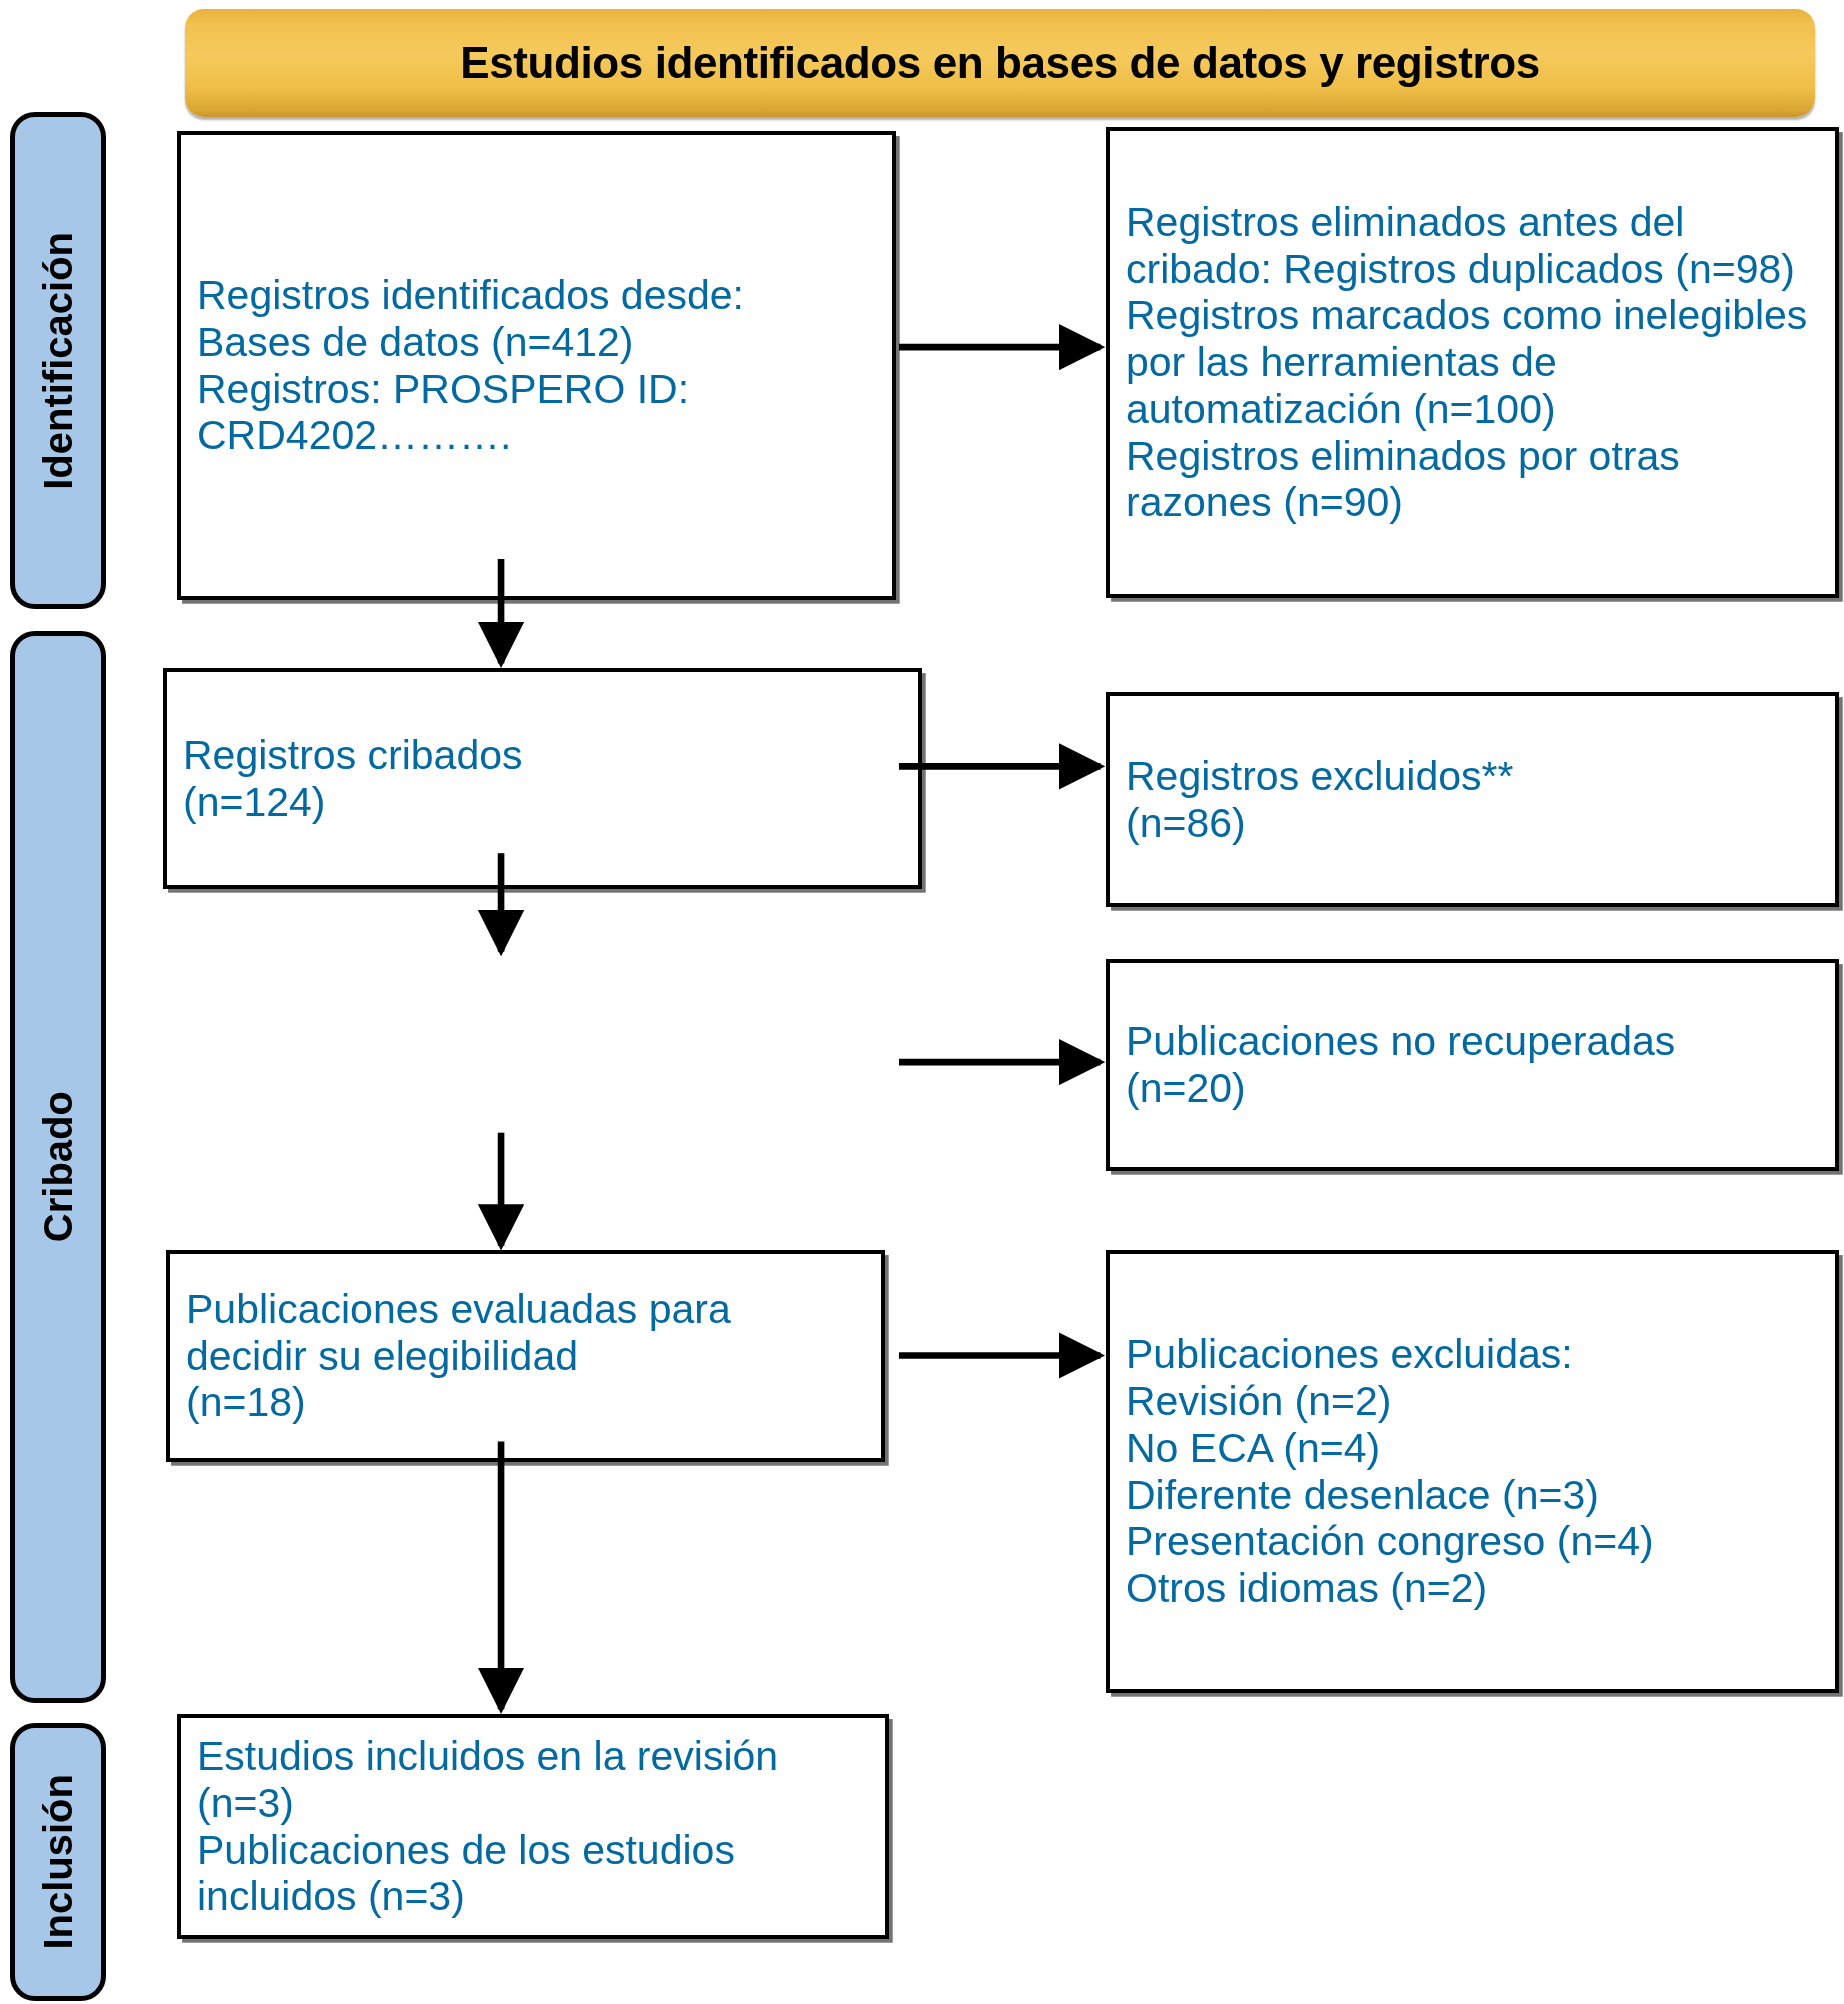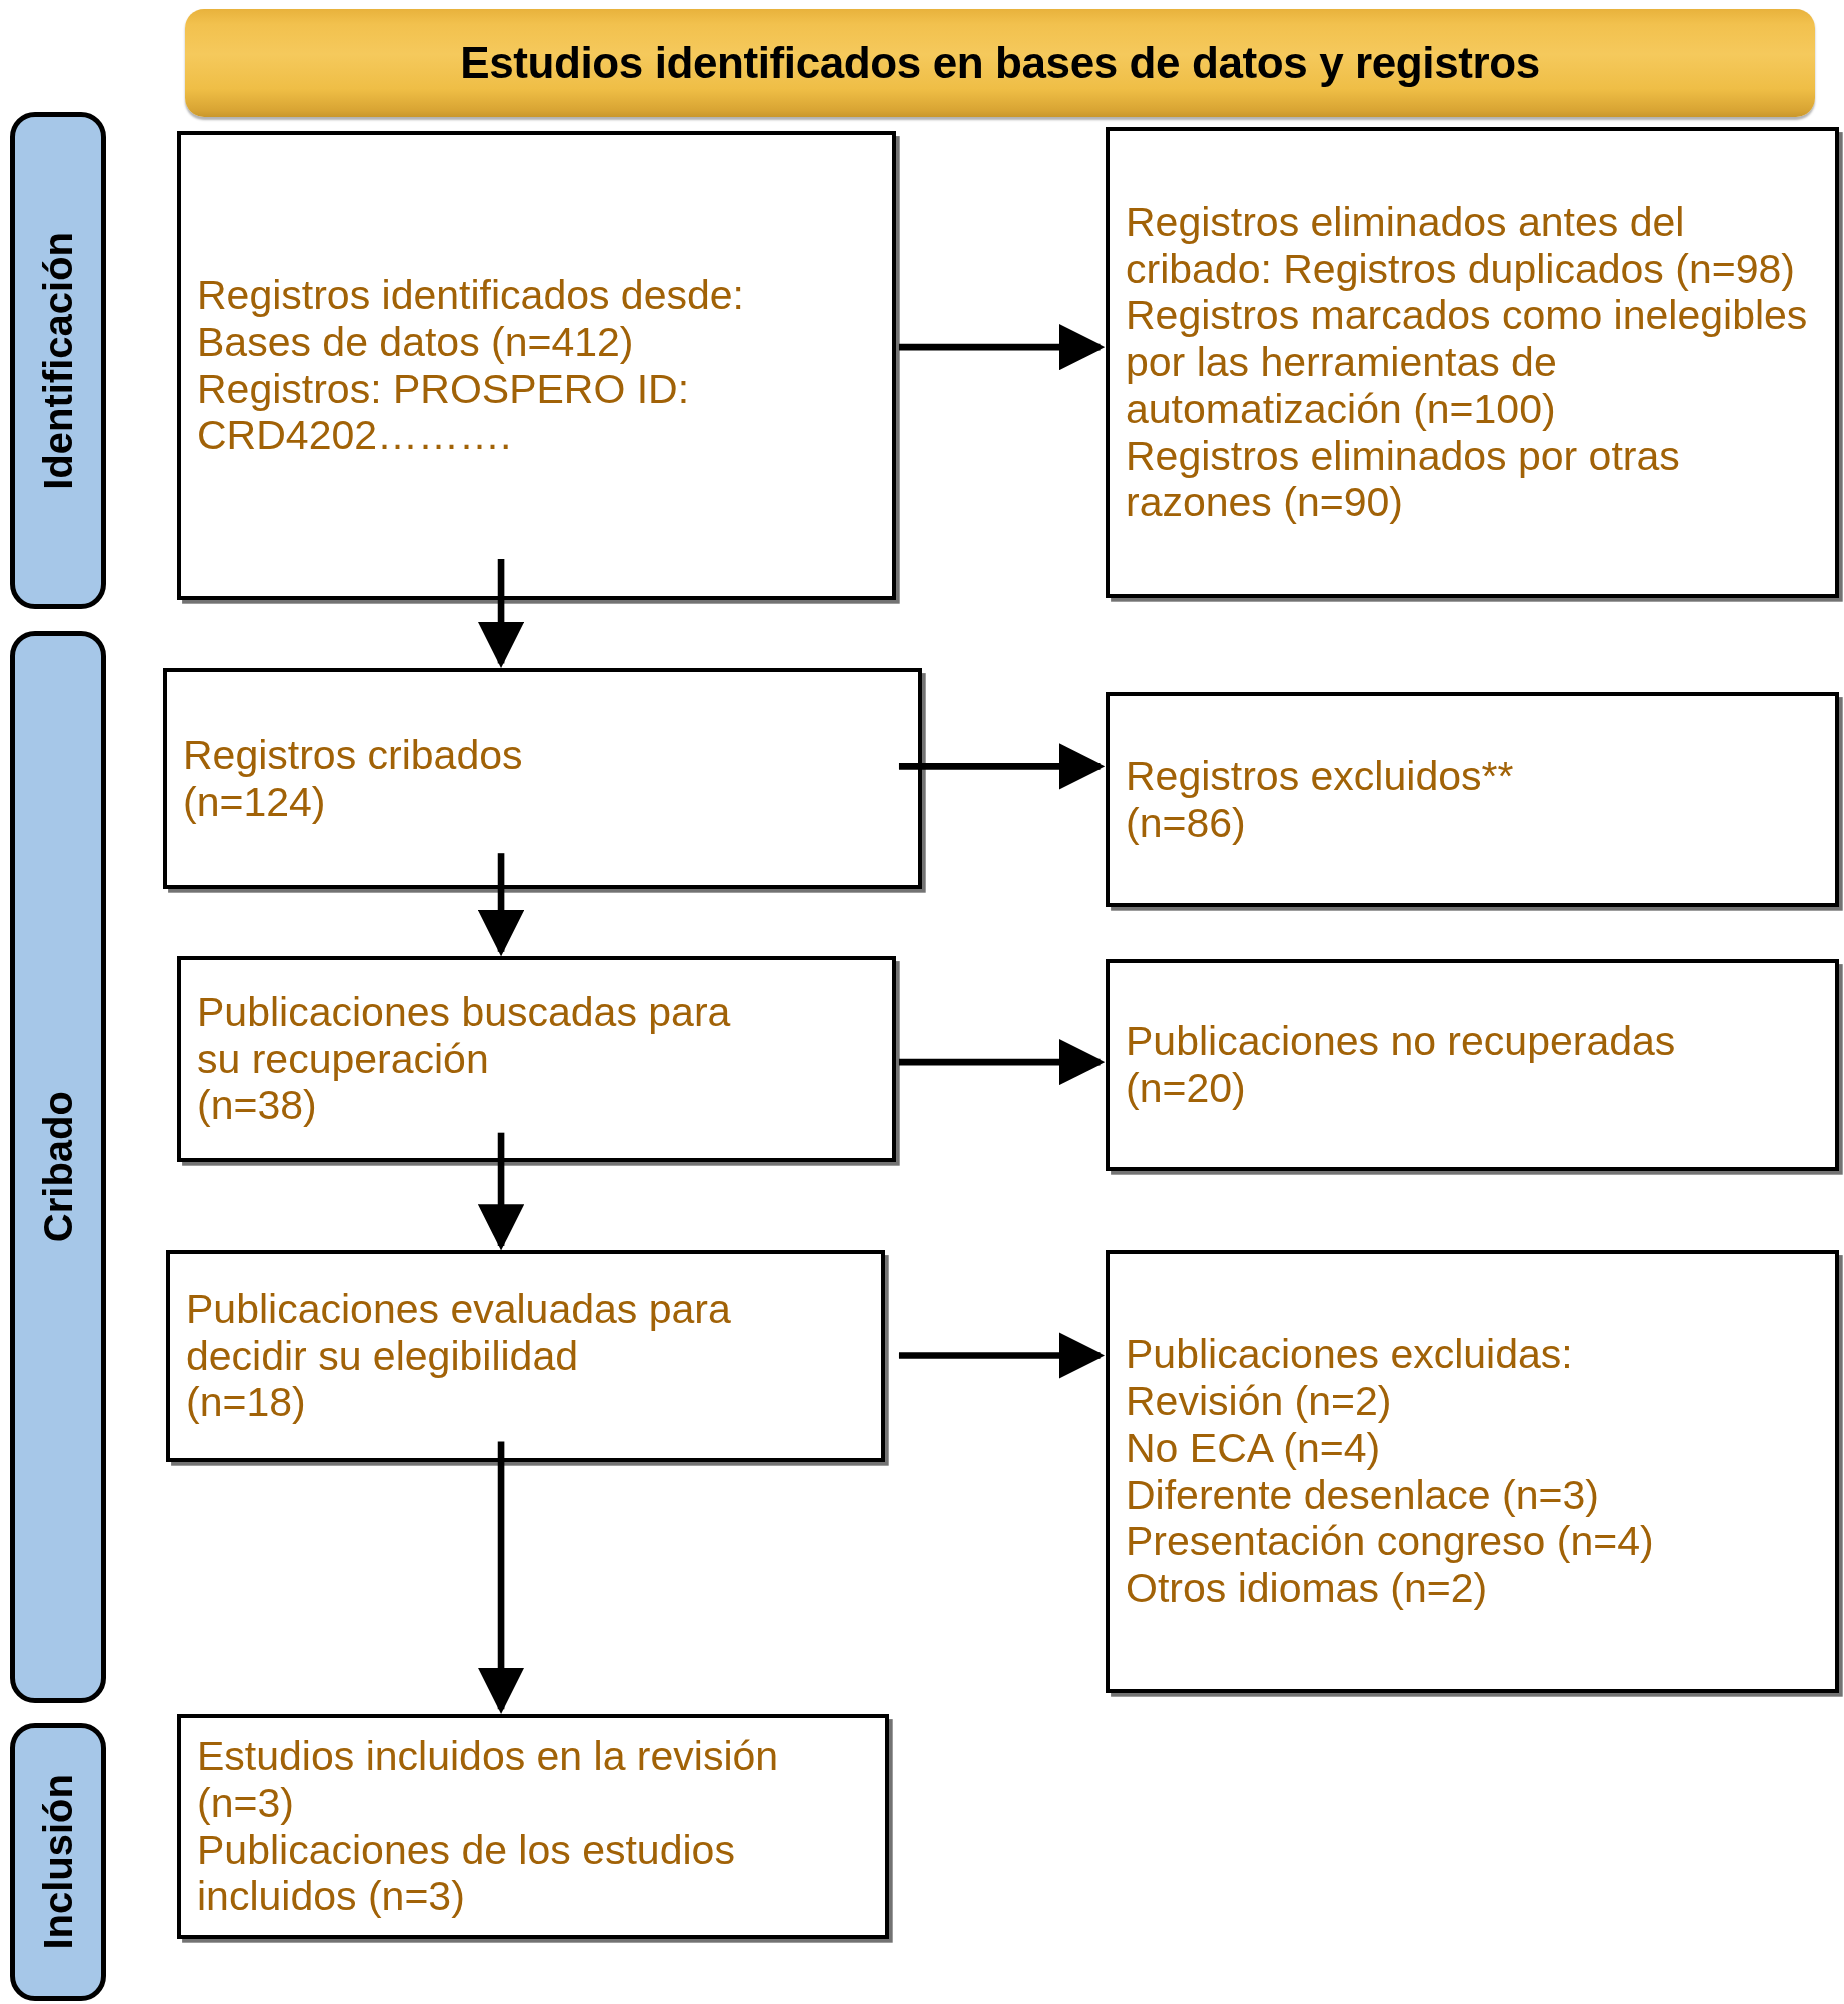--- a/index.html
+++ b/index.html
@@ -80,21 +80,21 @@
     border: 4.4px solid #000000;
     box-sizing: border-box;
     box-shadow: 4.4px 4.4px 0 -0.7px rgba(0,0,0,0.55);
     display: flex;
     flex-direction: column;
     justify-content: center;
   }
   .fbox .txt {
     font-size: 41px;
     line-height: 1.14;
-    color: #a16207;
+    color: #0369a1;
     white-space: pre-line;
     padding: 0 16px;
   }
   .center   { }
   .leftalgn { text-align: left; }
 
   
   #box-identificados { left: 177px; top: 131px;  width: 719px;  height: 469px; }
   #box-cribados      { left: 163px; top: 668px;  width: 759px;  height: 221px; }
   #box-buscadas      { left: 177px; top: 956px; width: 719px;  height: 206px; }
@@ -140,25 +140,20 @@
 Bases de datos (n=412)
 Registros: PROSPERO ID:
 CRD4202……….</div>
   </div>
 
   <div class="fbox" id="box-cribados">
     <div class="txt center">Registros cribados
 (n=124)</div>
   </div>
 
-  <div class="fbox" id="box-buscadas">
-    <div class="txt center">Publicaciones buscadas para
-su recuperación
-(n=38)</div>
-  </div>
 
   <div class="fbox" id="box-evaluadas">
     <div class="txt center">Publicaciones evaluadas para
 decidir su elegibilidad
 (n=18)</div>
   </div>
 
   <div class="fbox" id="box-incluidos">
     <div class="txt leftalgn">Estudios incluidos en la revisión
 (n=3)

